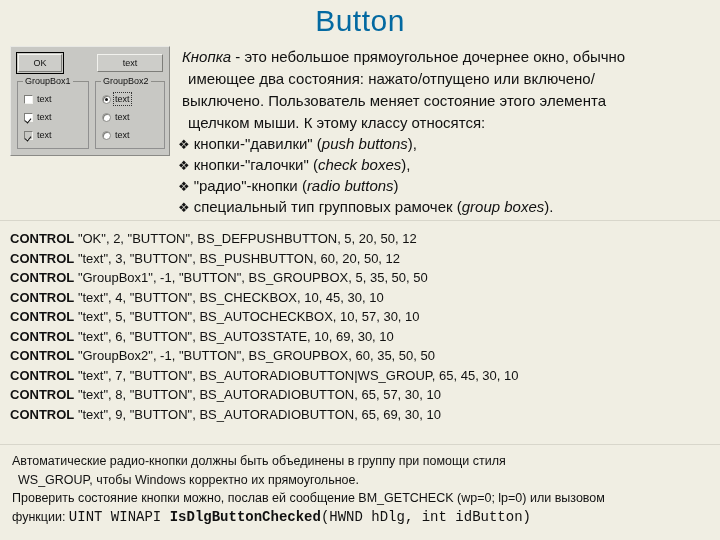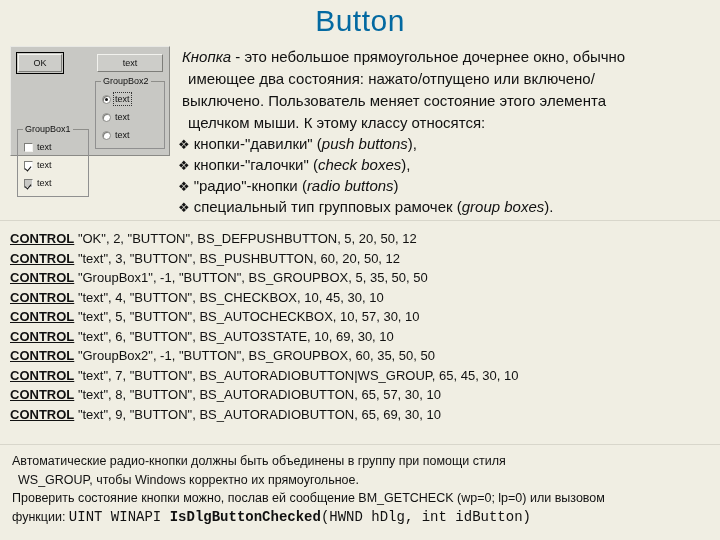--- a/index.html
+++ b/index.html
@@ -65,21 +65,21 @@
   }
   .btn-ok { left: 7px; top: 7px; width: 44px; }
   .btn-text { left: 86px; top: 7px; width: 66px; }
 
   .groupbox {
     position: absolute;
     border: 1px solid #909090;
     border-top-color: #8e8e8a;
     box-sizing: border-box;
   }
-  .gb1 { left: 6px; top: 34px; width: 72px; height: 68px; margin-top: 48px; }
+  .gb1 { left: 6px; top: 34px; width: 72px; height: 68px; }
   .gb2 { left: 84px; top: 34px; width: 70px; height: 68px; padding-left: 37px; }
   .gb-label {
     position: absolute;
     top: -6px;
     left: 5px;
     background: #c8c8c4;
     padding: 0 2px;
     font-size: 9px;
     line-height: 10px;
     color: #111;
@@ -206,21 +206,20 @@
   }
   .code-line {
     font-size: 13px;
     line-height: 19.5px;
     color: #111;
     white-space: nowrap;
     padding-left: 6px;
   }
   .code-line .kw {
     font-weight: bold;
-    text-decoration: underline;
   }
 
   
   .footer {
     position: absolute;
     left: 12px;
     top: 452px;
     width: 716px;
     font-size: 12.5px;
     line-height: 18.5px;

